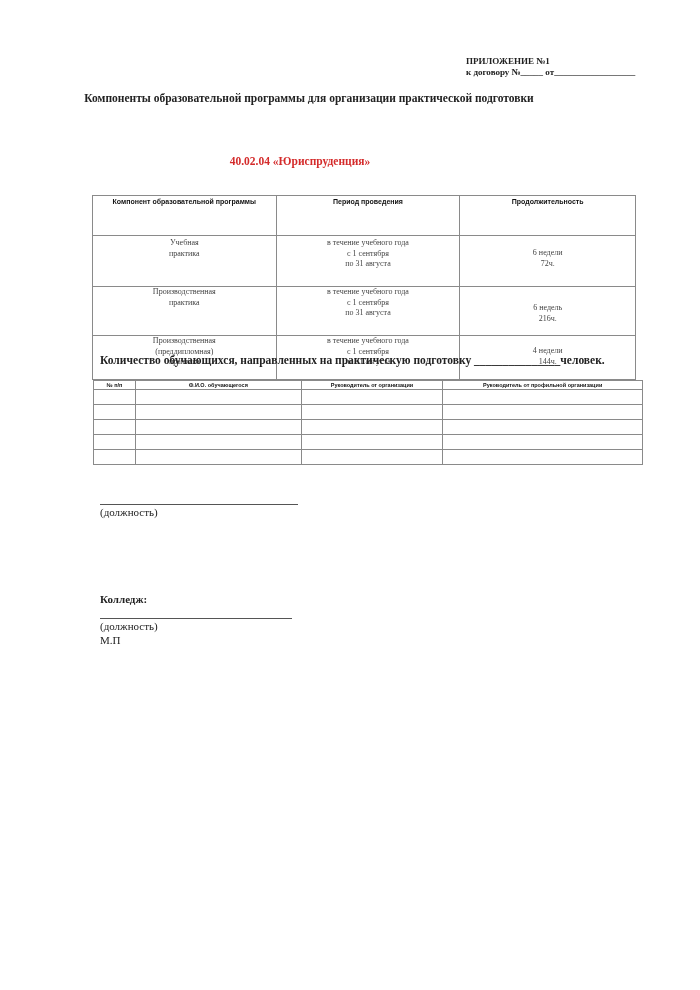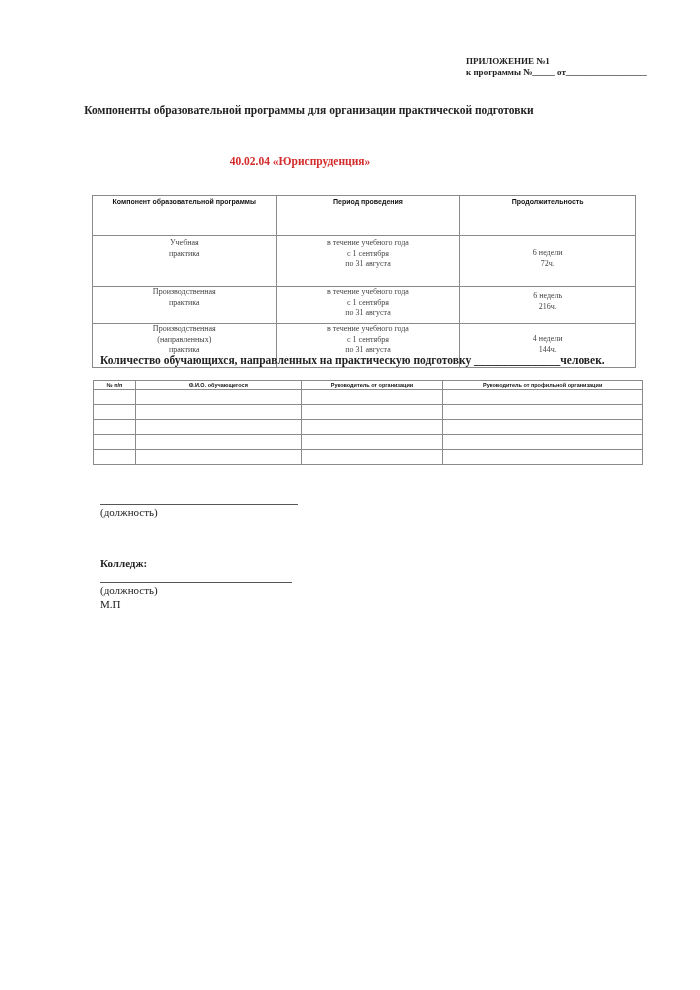--- a/index.html
+++ b/index.html
@@ -1,20 +1,20 @@
 <!DOCTYPE html>
 <html><head>
 <meta charset="utf-8">
 <style>
   html, body { margin: 0; padding: 0; background: #ffffff; }
   body { width: 700px; height: 990px; position: relative; overflow: hidden; font-family: "Liberation Serif", serif; color: #222; }
   .abs { position: absolute; }
   .appendix { left: 466px; top: 56px; font-size: 9px; font-weight: bold; line-height: 11px; color: #222; }
   .appendix div { white-space: pre; }
-  .doc-title { left: 0; width: 618px; top: 104px; text-align: center; font-size: 11.5px; font-weight: bold; }
+  .doc-title { left: 0; width: 618px; top: 92px; text-align: center; font-size: 11.5px; font-weight: bold; }
   .program { left: 0; width: 600px; top: 155px; text-align: center; font-size: 11.5px; font-weight: bold; color: #d42b2b; }
 
   table { border-collapse: collapse; position: absolute; }
   td, th { border: 1px solid #8a8a8a; padding: 0; vertical-align: top; }
 
   .t1 { left: 92px; top: 195px; width: 544px; }
   .t1 th { font-family: "Liberation Sans", sans-serif; font-size: 7px; font-weight: bold; height: 37px; padding-top: 2px; text-align: center; color: #111; }
   .t1 td { font-size: 8px; text-align: center; color: #444; line-height: 10.5px; }
   .t1 .r1 td { height: 38px; }
   .t1 .r2 td { height: 32px; }
@@ -31,21 +31,21 @@
   .sig { left: 100px; font-size: 11px; line-height: 14px; }
   .sig .label { font-weight: bold; }
   .sig .line { border-bottom: 1px solid #555; height: 12px; }
   .sig .plain { color: #222; }
 </style>
 </head>
 <body>
 
 <div class="abs appendix">
   <div>ПРИЛОЖЕНИЕ №1</div>
-  <div>к программы №_____ от__________________</div>
+  <div>к договору №_____ от__________________</div>
 </div>
 
 <div class="abs doc-title">Компоненты образовательной программы для организации практической подготовки</div>
 <div class="abs program">40.02.04 «Юриспруденция»</div>
 
 <table class="t1">
   <colgroup>
       <col style="width:184px">
       <col style="width:184px">
       <col style="width:176px">
@@ -74,29 +74,29 @@
   <tr class="r2">
     <td class="cell-lines">
       <div>Производственная</div>
       <div>практика</div>
     </td>
     <td class="cell-lines">
       <div>в течение учебного года</div>
       <div>с 1 сентября</div>
       <div>по 31 августа</div>
     </td>
-    <td class="cell-lines" style="padding-top:4px">
+    <td class="cell-lines" style="padding-top:16px">
       <div>6 недель</div>
       <div>216ч.</div>
     </td>
   </tr>
   <tr class="r3">
     <td class="cell-lines">
       <div>Производственная</div>
-      <div>(направленных)</div>
+      <div>(преддипломная)</div>
       <div>практика</div>
     </td>
     <td class="cell-lines">
       <div>в течение учебного года</div>
       <div>с 1 сентября</div>
       <div>по 31 августа</div>
     </td>
     <td class="cell-lines" style="padding-top:10px">
       <div>4 недели</div>
       <div>144ч.</div>
@@ -152,18 +152,18 @@
         <td></td>
       </tr>
 </tbody>
   </table>
 
 <div class="abs sig" style="top:492px;">
   <div class="line" style="width:198px;"></div>
   <div class="plain">(должность)</div>
 </div>
 
-<div class="abs sig" style="top:556px;">
+<div class="abs sig" style="top:592px;">
   <div class="label">Колледж:</div>
   <div class="line" style="width:192px;"></div>
   <div class="plain">(должность)</div>
   <div class="plain">М.П</div>
 </div>
 
 </body></html>

